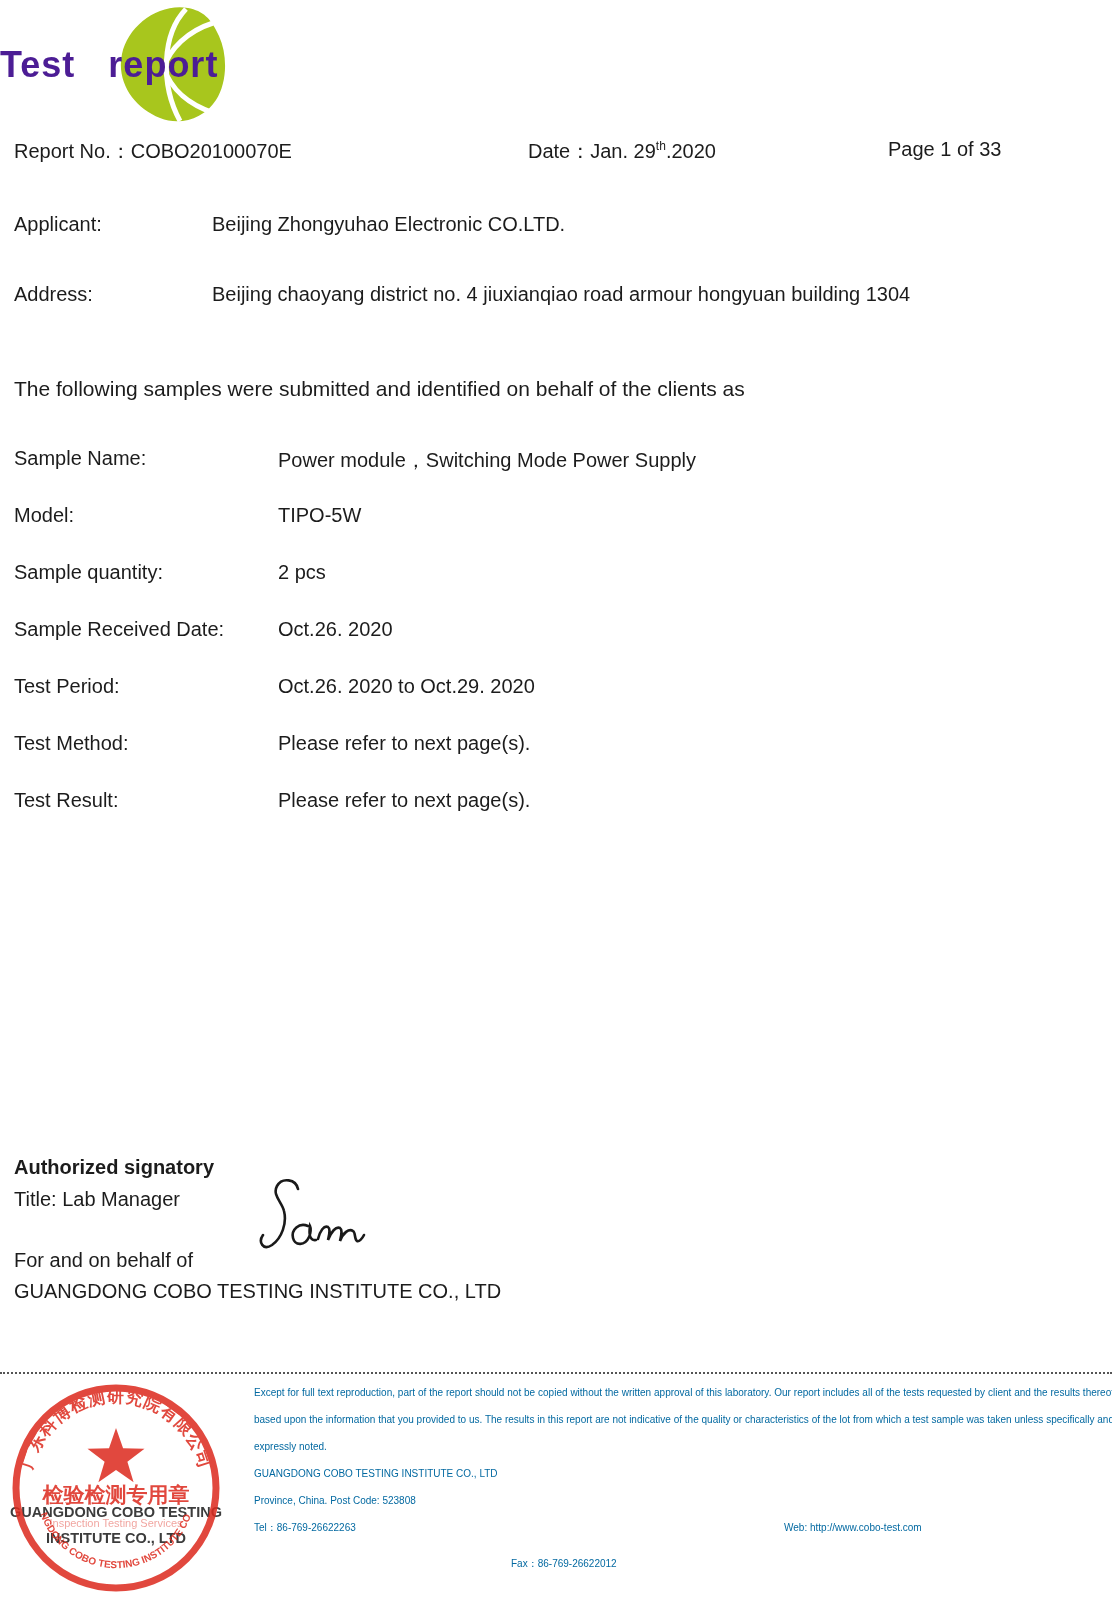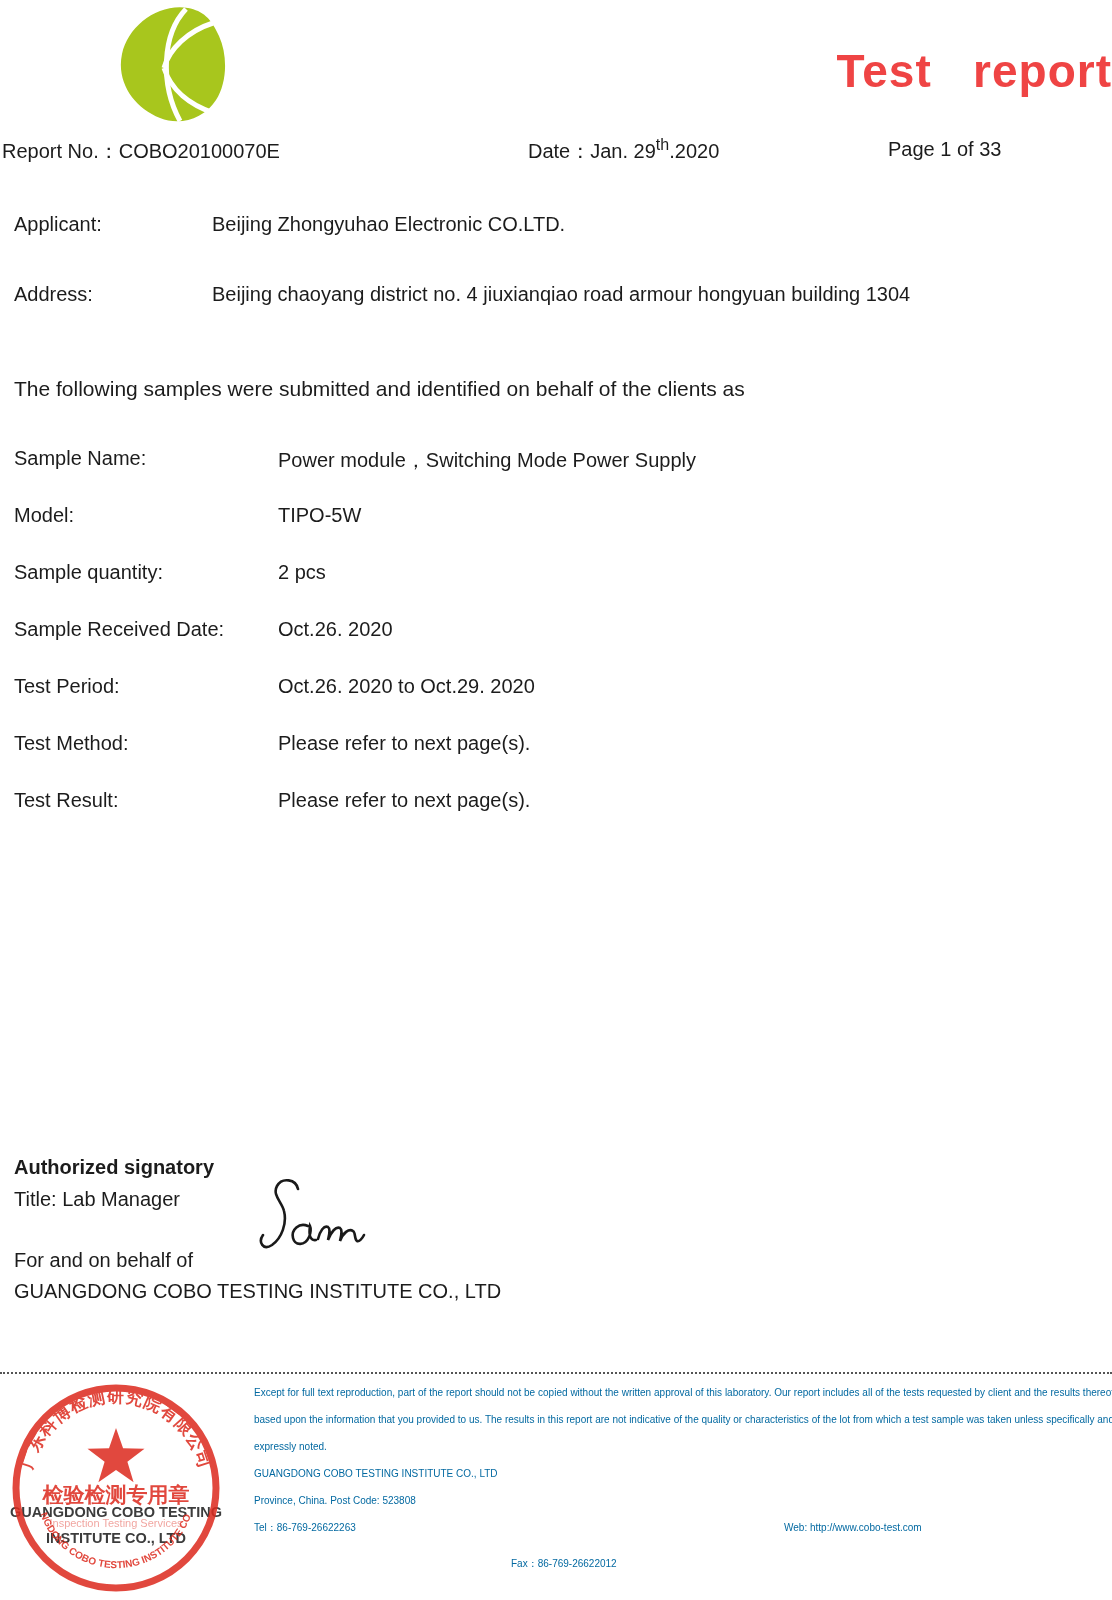--- a/index.html
+++ b/index.html
@@ -7,29 +7,29 @@
     position:relative;
     width:1112px;height:1600px;
     background:#ffffff;
     font-family:"Liberation Sans","DejaVu Sans",sans-serif;
     color:#1c1c1c;
     overflow:hidden;
   }
   .abs{position:absolute;}
   
   .doc-title{
-    left:0;right:0;top:44px;text-align:right;
-    font-size:46px;font-weight:800;letter-spacing:1px;
-    white-space:pre;color:#ef4444;
+    left:0;right:0;top:44px;text-align:left;
+    font-size:36px;font-weight:800;letter-spacing:1px;
+    white-space:pre;color:#4c1d95;
   }
   .hdr-row{top:138px;font-size:20px;white-space:nowrap;}
-  .hdr-report{left:2px;}
+  .hdr-report{left:14px;}
   .hdr-date{left:528px;}
   .hdr-page{left:888px;}
-  sup.ord{font-size:16px;vertical-align:super;line-height:0;}
+  sup.ord{font-size:12px;vertical-align:super;line-height:0;}
   
   .row{font-size:20px;white-space:nowrap;}
   .row .lbl{position:absolute;left:14px;top:0;text-align:center;}
   .row .val{position:absolute;top:0;}
   .party .val{left:180px;margin-left:32px;}
   .field .val{left:278px;}
   .intro{left:14px;top:377px;font-size:21px;}
   
   .sig-text{left:14px;font-size:20px;white-space:nowrap;}
   .sig-svg{left:258px;top:1176px;}

